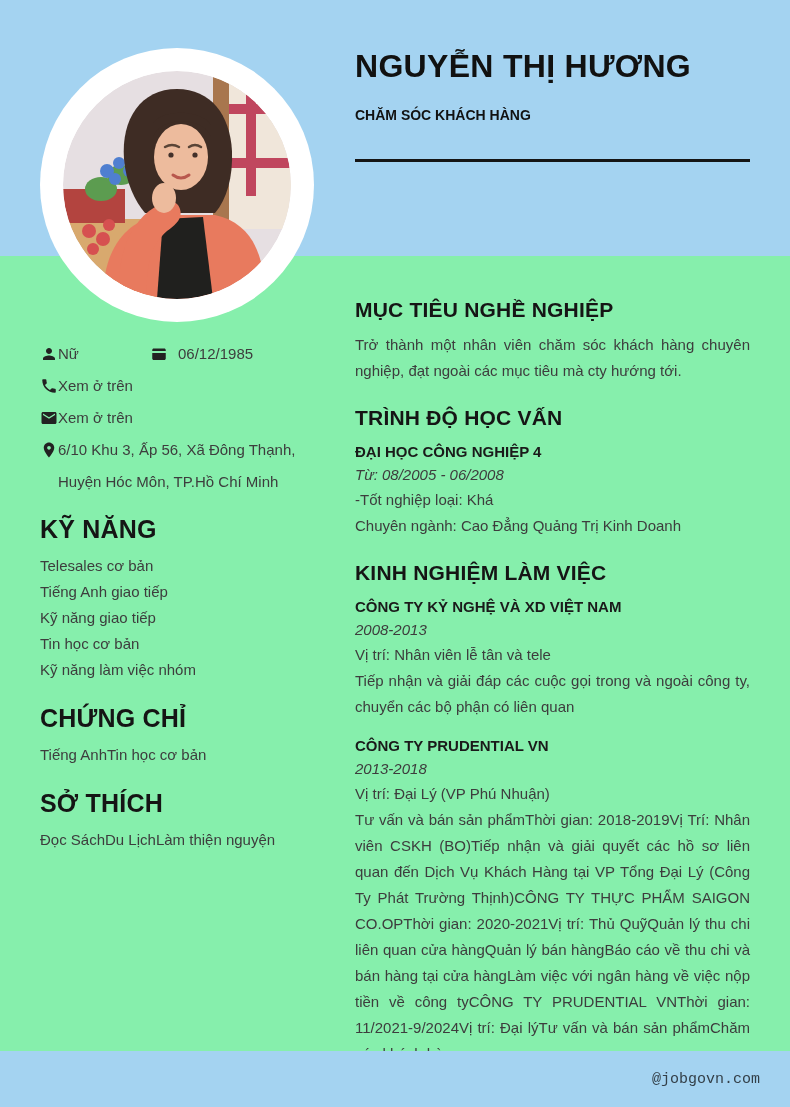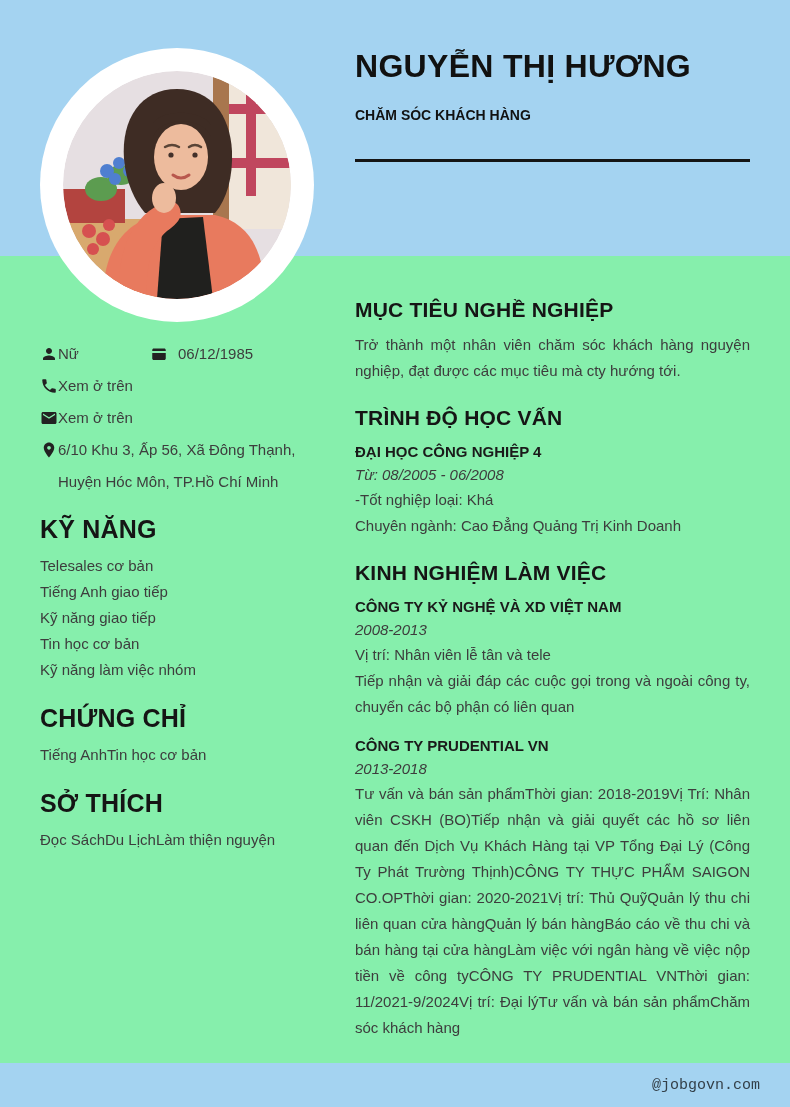--- a/index.html
+++ b/index.html
@@ -136,21 +136,21 @@
     line-height: 24px;
     color: #3d3d3d;
   }
   .entry-line { font-size: 15px; line-height: 26px; }
   .job-block { margin-top: 14px; }
 
   
   .footer {
     position: absolute;
     left: 0; bottom: 0;
-    width: 790px; height: 44px;
+    width: 790px; height: 56px;
     background: #a4d3f1;
     display: flex;
     align-items: center;
     justify-content: flex-end;
     padding-right: 30px;
   }
   .footer-mark {
     font-family: "Liberation Mono", monospace;
     font-size: 15px;
     color: #333f48;
@@ -282,40 +282,41 @@
     <div class="side-text">Tiếng AnhTin học cơ bản</div>
 
     <div class="side-heading mt-lg">SỞ THÍCH</div>
     <div class="side-text">Đọc SáchDu LịchLàm thiện nguyện</div>
 
   </div>
 
   <div class="right-col">
 
     <div class="sec-heading">MỤC TIÊU NGHỀ NGHIỆP</div>
-    <div class="para">Trở thành một nhân viên chăm sóc khách hàng nguyện nghiệp, đạt được các mục tiêu mà cty hướng tới.</div>
+    <div class="para">Trở thành một nhân viên chăm sóc khách hàng chuyên nghiệp, đạt ngoài các mục tiêu mà cty hướng tới.</div>
 
     <div class="sec-heading sec-gap">TRÌNH ĐỘ HỌC VẤN</div>
     <div class="entry-title">ĐẠI HỌC CÔNG NGHIỆP 4</div>
     <div class="entry-period">Từ: 08/2005 - 06/2008</div>
     <div class="entry-line">-Tốt nghiệp loại: Khá</div>
     <div class="entry-line">Chuyên ngành: Cao Đẳng Quảng Trị Kinh Doanh</div>
 
     <div class="sec-heading sec-gap">KINH NGHIỆM LÀM VIỆC</div>
 
     <div>
       <div class="entry-title">CÔNG TY KỶ NGHỆ VÀ XD VIỆT NAM</div>
       <div class="entry-period">2008-2013</div>
       <div class="entry-line">Vị trí: Nhân viên lễ tân và tele</div>
       <div class="para">Tiếp nhận và giải đáp các cuộc gọi trong và ngoài công ty, chuyển các bộ phận có liên quan</div>
     </div>
 
     <div class="job-block">
       <div class="entry-title">CÔNG TY PRUDENTIAL VN</div>
       <div class="entry-period">2013-2018</div>
+      <div class="entry-line">Vị trí: Đại Lý (VP Phú Nhuận)</div>
       <div class="para">Tư vấn và bán sản phẩmThời gian: 2018-2019Vị Trí: Nhân viên CSKH (BO)Tiếp nhận và giải quyết các hồ sơ liên quan đến Dịch Vụ Khách Hàng tại VP Tổng Đại Lý (Công Ty Phát Trường Thịnh)CÔNG TY THỰC PHẨM SAIGON CO.OPThời gian: 2020-2021Vị trí: Thủ QuỹQuản lý thu chi liên quan cửa hàngQuản lý bán hàngBáo cáo về thu chi và bán hàng tại cửa hàngLàm việc với ngân hàng về việc nộp tiền về công tyCÔNG TY PRUDENTIAL VNThời gian: 11/2021-9/2024Vị trí: Đại lýTư vấn và bán sản phẩmChăm sóc khách hàng</div>
     </div>
 
   </div>
 
   <div class="footer">
     <span class="footer-mark">@jobgovn.com</span>
   </div>
 
 </div>

